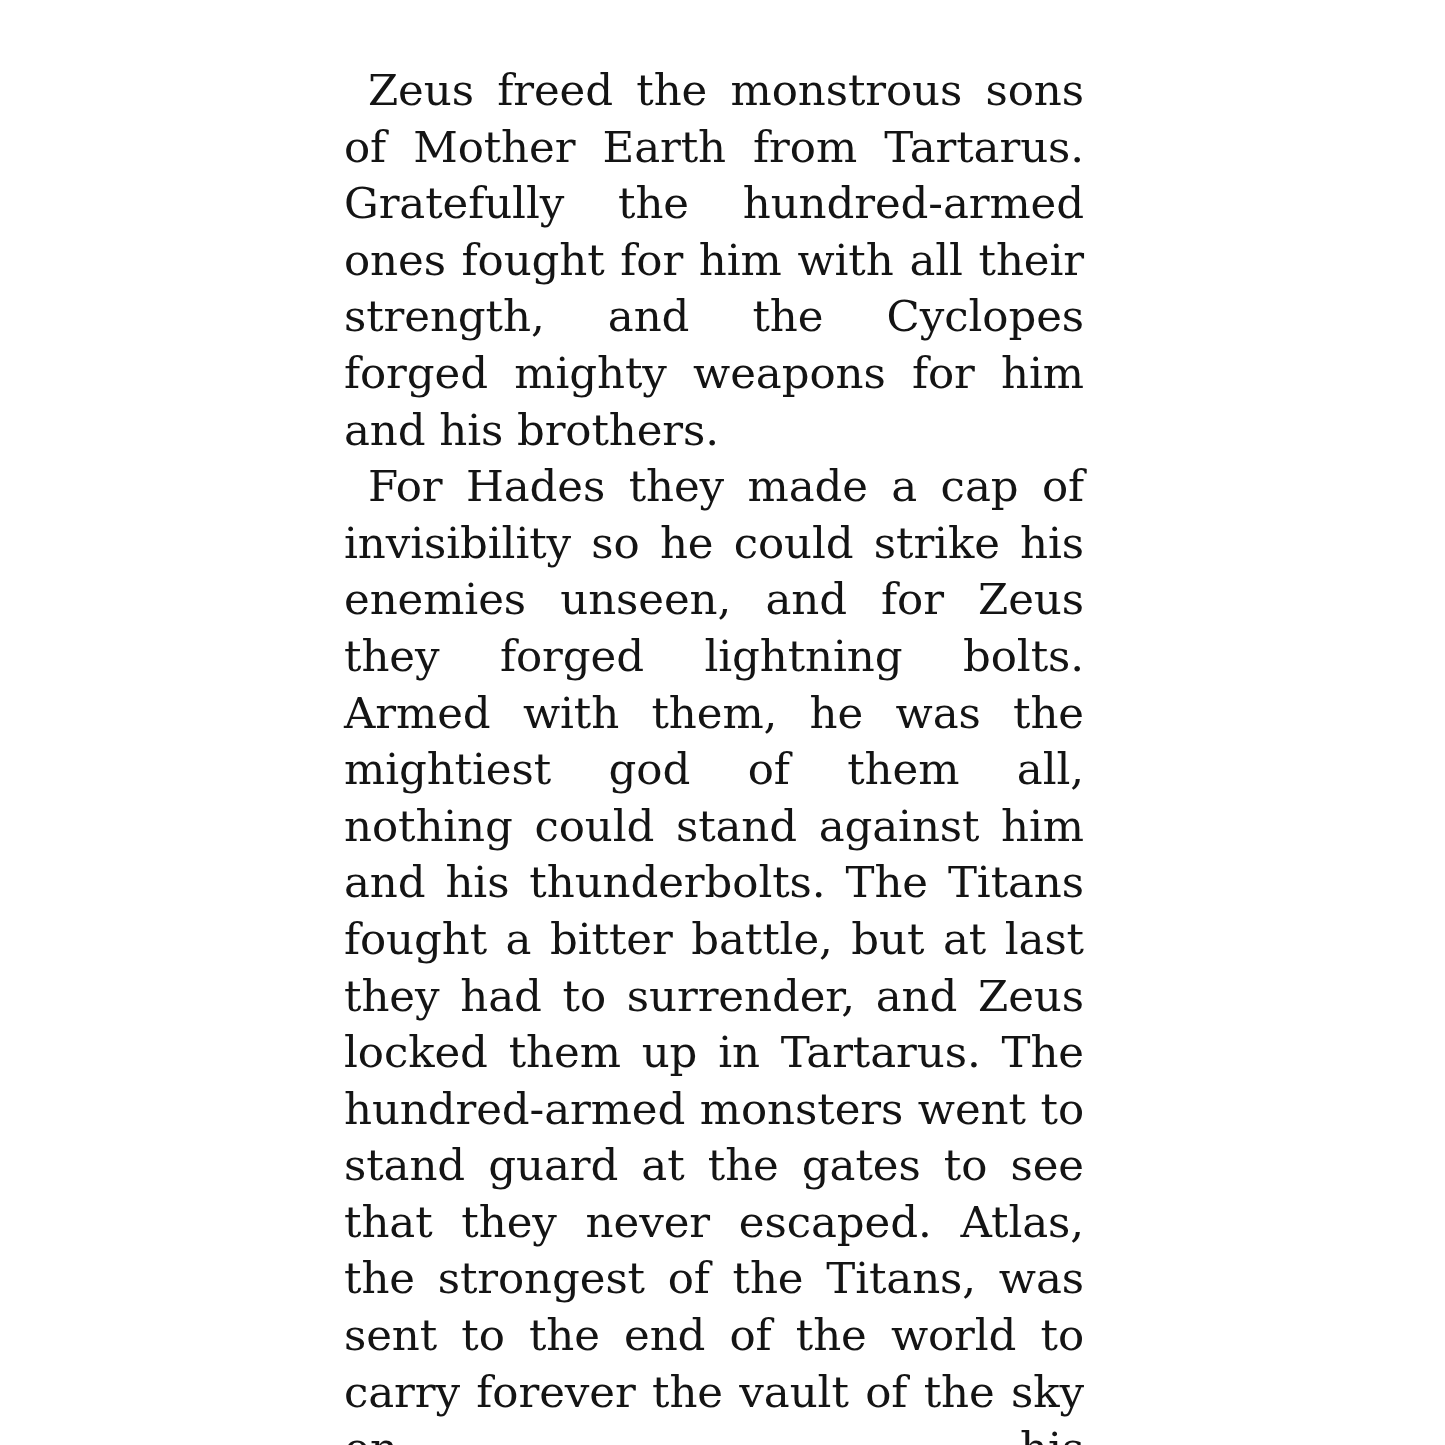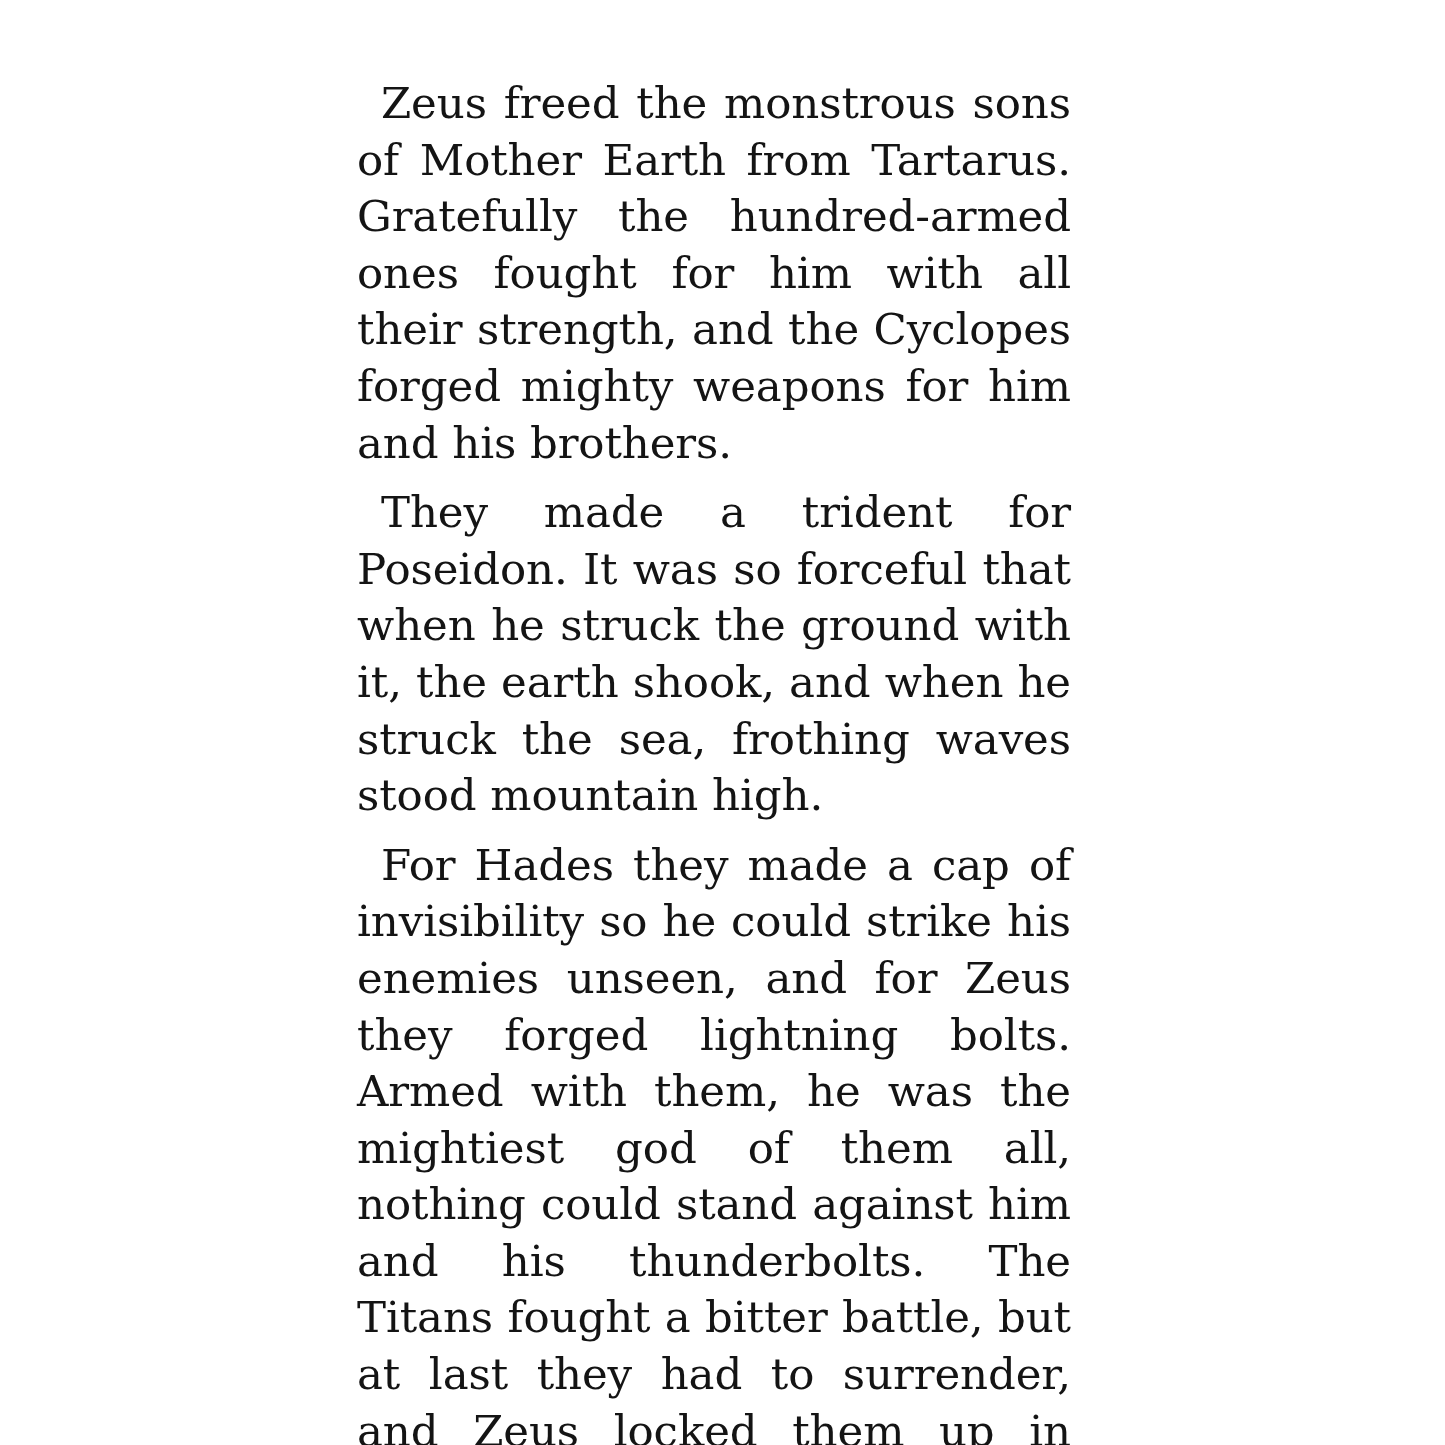--- a/index.html
+++ b/index.html
@@ -24,21 +24,21 @@
   }
 
   .text-column {
     position: absolute;
     left: 344px;
     top: 62px;
     width: 740px;
   }
 
   .para {
-    margin: 13px;
+    margin: 0;
     padding: 0;
     text-indent: 24px;
     text-align: justify;
     text-justify: inter-word;
     font-size: 43.5px;
     line-height: 56.6px;
     color: #141414;
     font-weight: 400;
     letter-spacing: -0.1px;
     word-spacing: 0px;
@@ -55,18 +55,17 @@
   }
 </style>
 </head>
 <body>
 
 <div class="page">
   <div class="text-column">
 
     <p class="para">Zeus freed the monstrous sons of Mother Earth from Tartarus. Gratefully the hun­dred-armed ones fought for him with all their strength, and the Cyclopes forged mighty weapons for him and his brothers.</p>
 
-    <p class="para">They made a trident for Poseidon. It was so forceful that when he struck the ground with it, the earth shook, and when he struck the sea, frothing waves stood mountain high.</p>
 
     <p class="para continues">For Hades they made a cap of invisibility so he could strike his enemies unseen, and for Zeus they forged lightning bolts. Armed with them, he was the mightiest god of them all, nothing could stand against him and his thunderbolts. The Titans fought a bitter battle, but at last they had to surren­der, and Zeus locked them up in Tartarus. The hundred-armed monsters went to stand guard at the gates to see that they never escaped. Atlas, the strongest of the Titans, was sent to the end of the world to carry forever the vault of the sky on his</p>
 
   </div>
 </div>
 
 </body></html>

